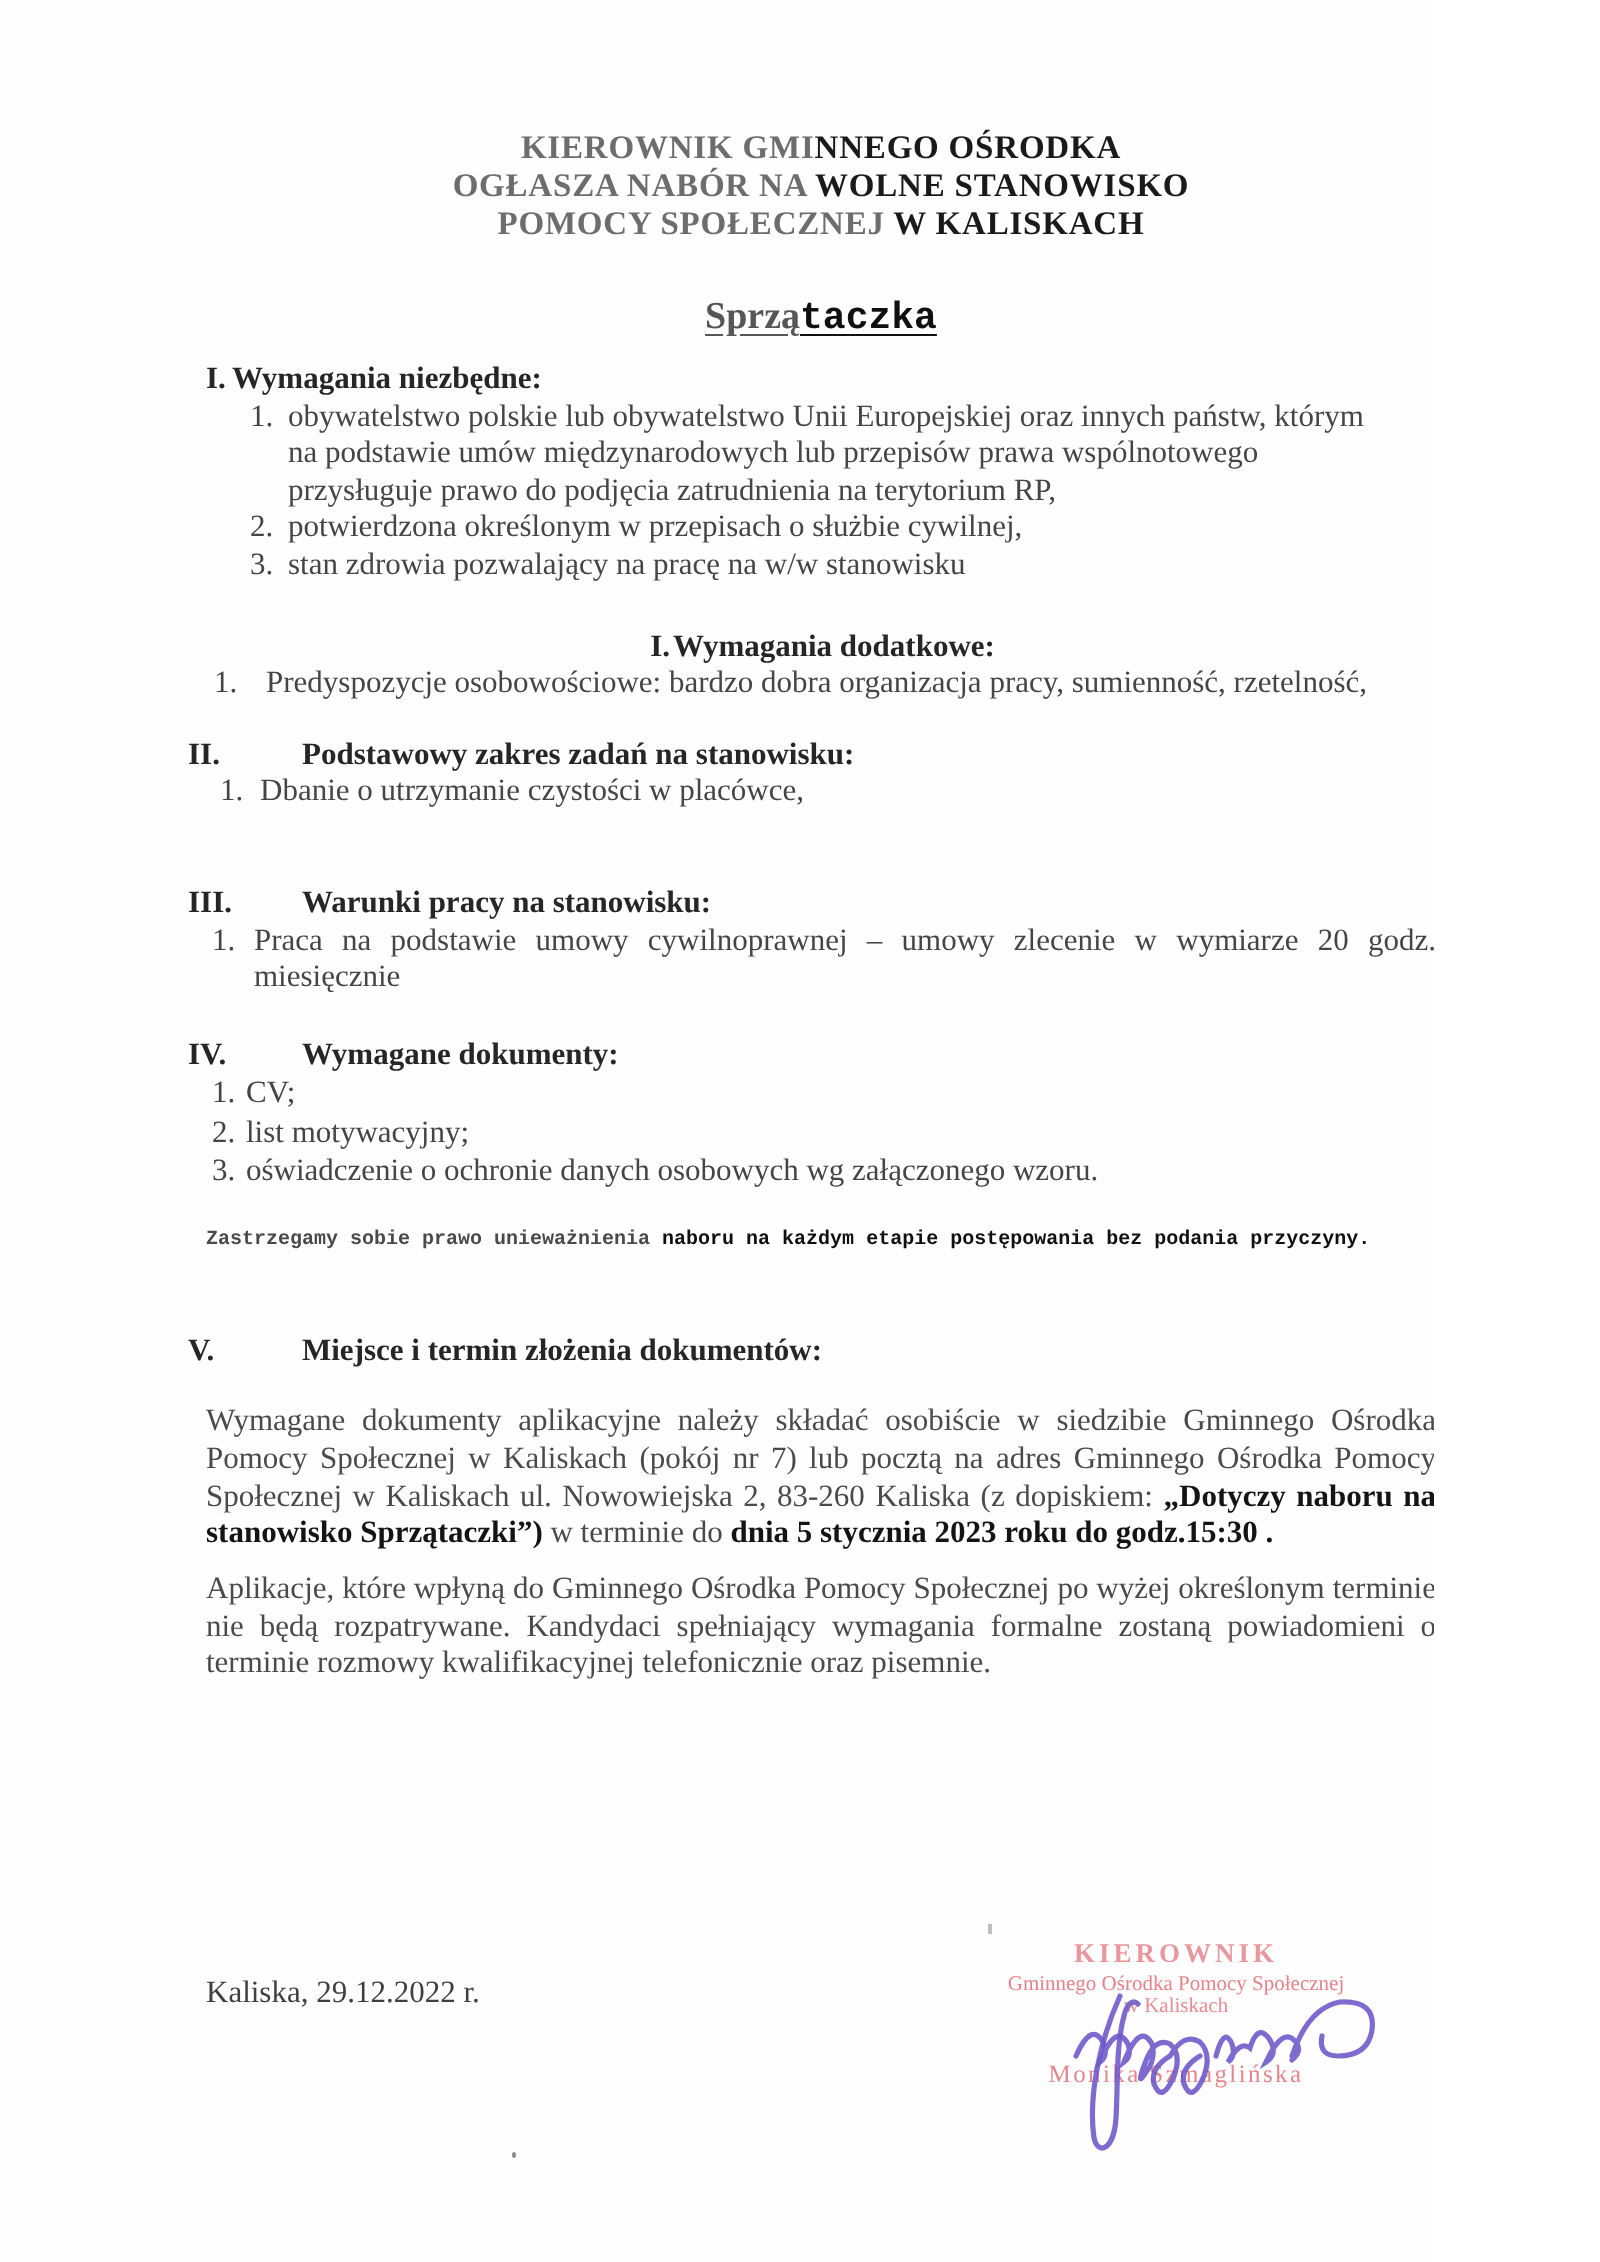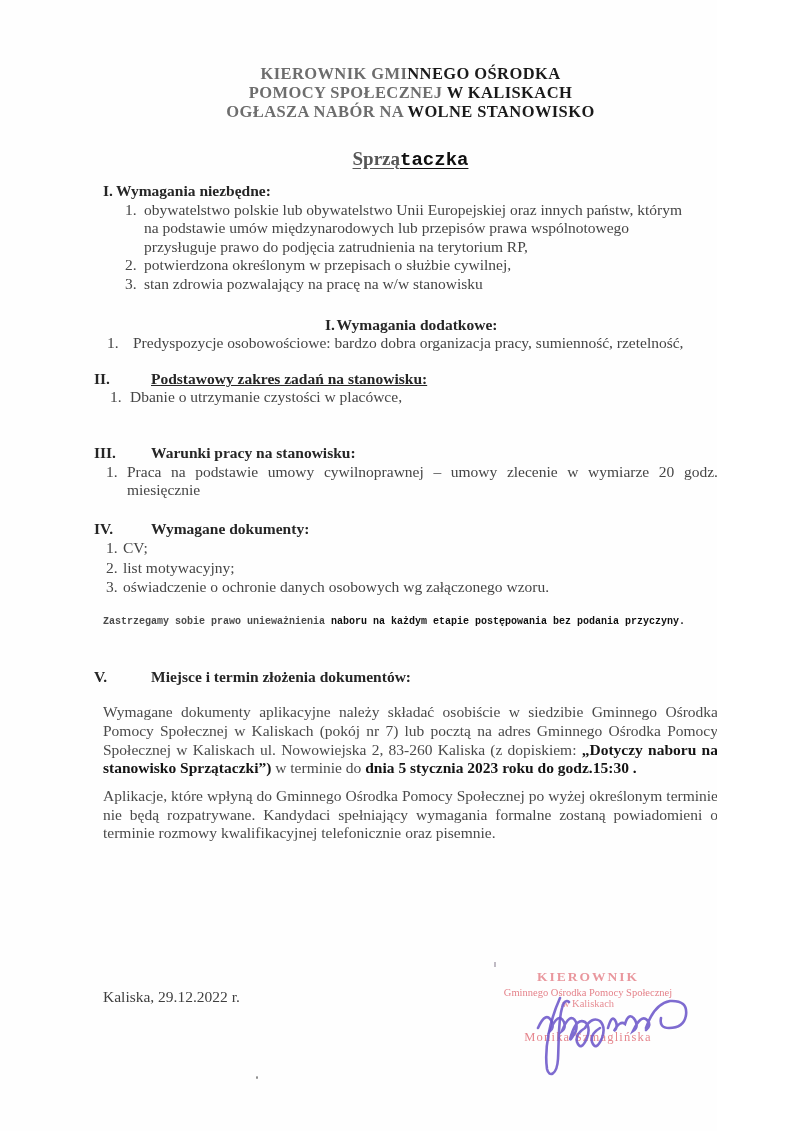--- a/index.html
+++ b/index.html
@@ -30,21 +30,21 @@
   .item .txt{flex:1;}
   .line{display:block;white-space:nowrap;}
   .jfull{text-align:justify;text-align-last:justify;white-space:normal;}
 
   .list-a{margin-left:22px;}  .list-a .no{width:19px;}
   .list-b{margin-left:4px;}   .list-b .no{width:26px;}
   .list-c{margin-left:7px;}   .list-c .no{width:20px;}
   .list-d{margin-left:3px;}   .list-d .no{width:21px;}
   .list-e{margin-left:3px;line-height:19.5px;} .list-e .no{width:17px;}
 
-  .mt-s2{margin-top:22px;text-align:center;} .mt-s3{margin-top:17px;text-decoration:underline;} .mt-s4{margin-top:37px;}
+  .mt-s2{margin-top:22px;text-align:center;} .mt-s3{margin-top:17px;} .mt-s4{margin-top:37px;}
   .mt-s5{margin-top:20px;} .mt-s6{margin-top:36px;}
 
   
   .notice{margin-top:16px;font-weight:bold;font-size:10px;line-height:18.7px;text-align:justify;font-family:Liberation Mono, monospace;}
   .notice .m{color:#4a4a4a;}
   .notice .b{color:#101010;}
 
   
   .para{font-size:15.5px;line-height:18.7px;text-align:justify;color:#4a4a4a;}
   .para b{color:#141414;}
@@ -67,22 +67,22 @@
   .tick{position:absolute;left:494px;top:962px;width:2px;height:5px;background:#c0bbc4;}
 </style>
 </head>
 <body>
 
 <div class="page">
   <div class="content">
 
     <div class="doc-header">
       <div class="h-line"><span class="lt">KIEROWNIK GMI</span><span class="dk">NNEGO OŚRODKA</span></div>
+      <div class="h-line"><span class="lt">OGŁASZA NABÓR NA </span><span class="dk">WOLNE STANOWISKO</span></div>
       <div class="h-line"><span class="lt">POMOCY SPOŁECZNEJ </span><span class="dk">W KALISKACH</span></div>
-      <div class="h-line"><span class="lt">OGŁASZA NABÓR NA </span><span class="dk">WOLNE STANOWISKO</span></div>
     </div>
 
     <div class="doc-title"><span class="lt">Sprzą</span><span class="dk">taczka</span></div>
 
     <div class="sec-head tight" style="margin-top:10px;">
       <span class="numeral">I.</span><span>Wymagania niezbędne:</span>
     </div>
     <div class="list list-a">
       <div class="item">
         <span class="no">1.</span>

